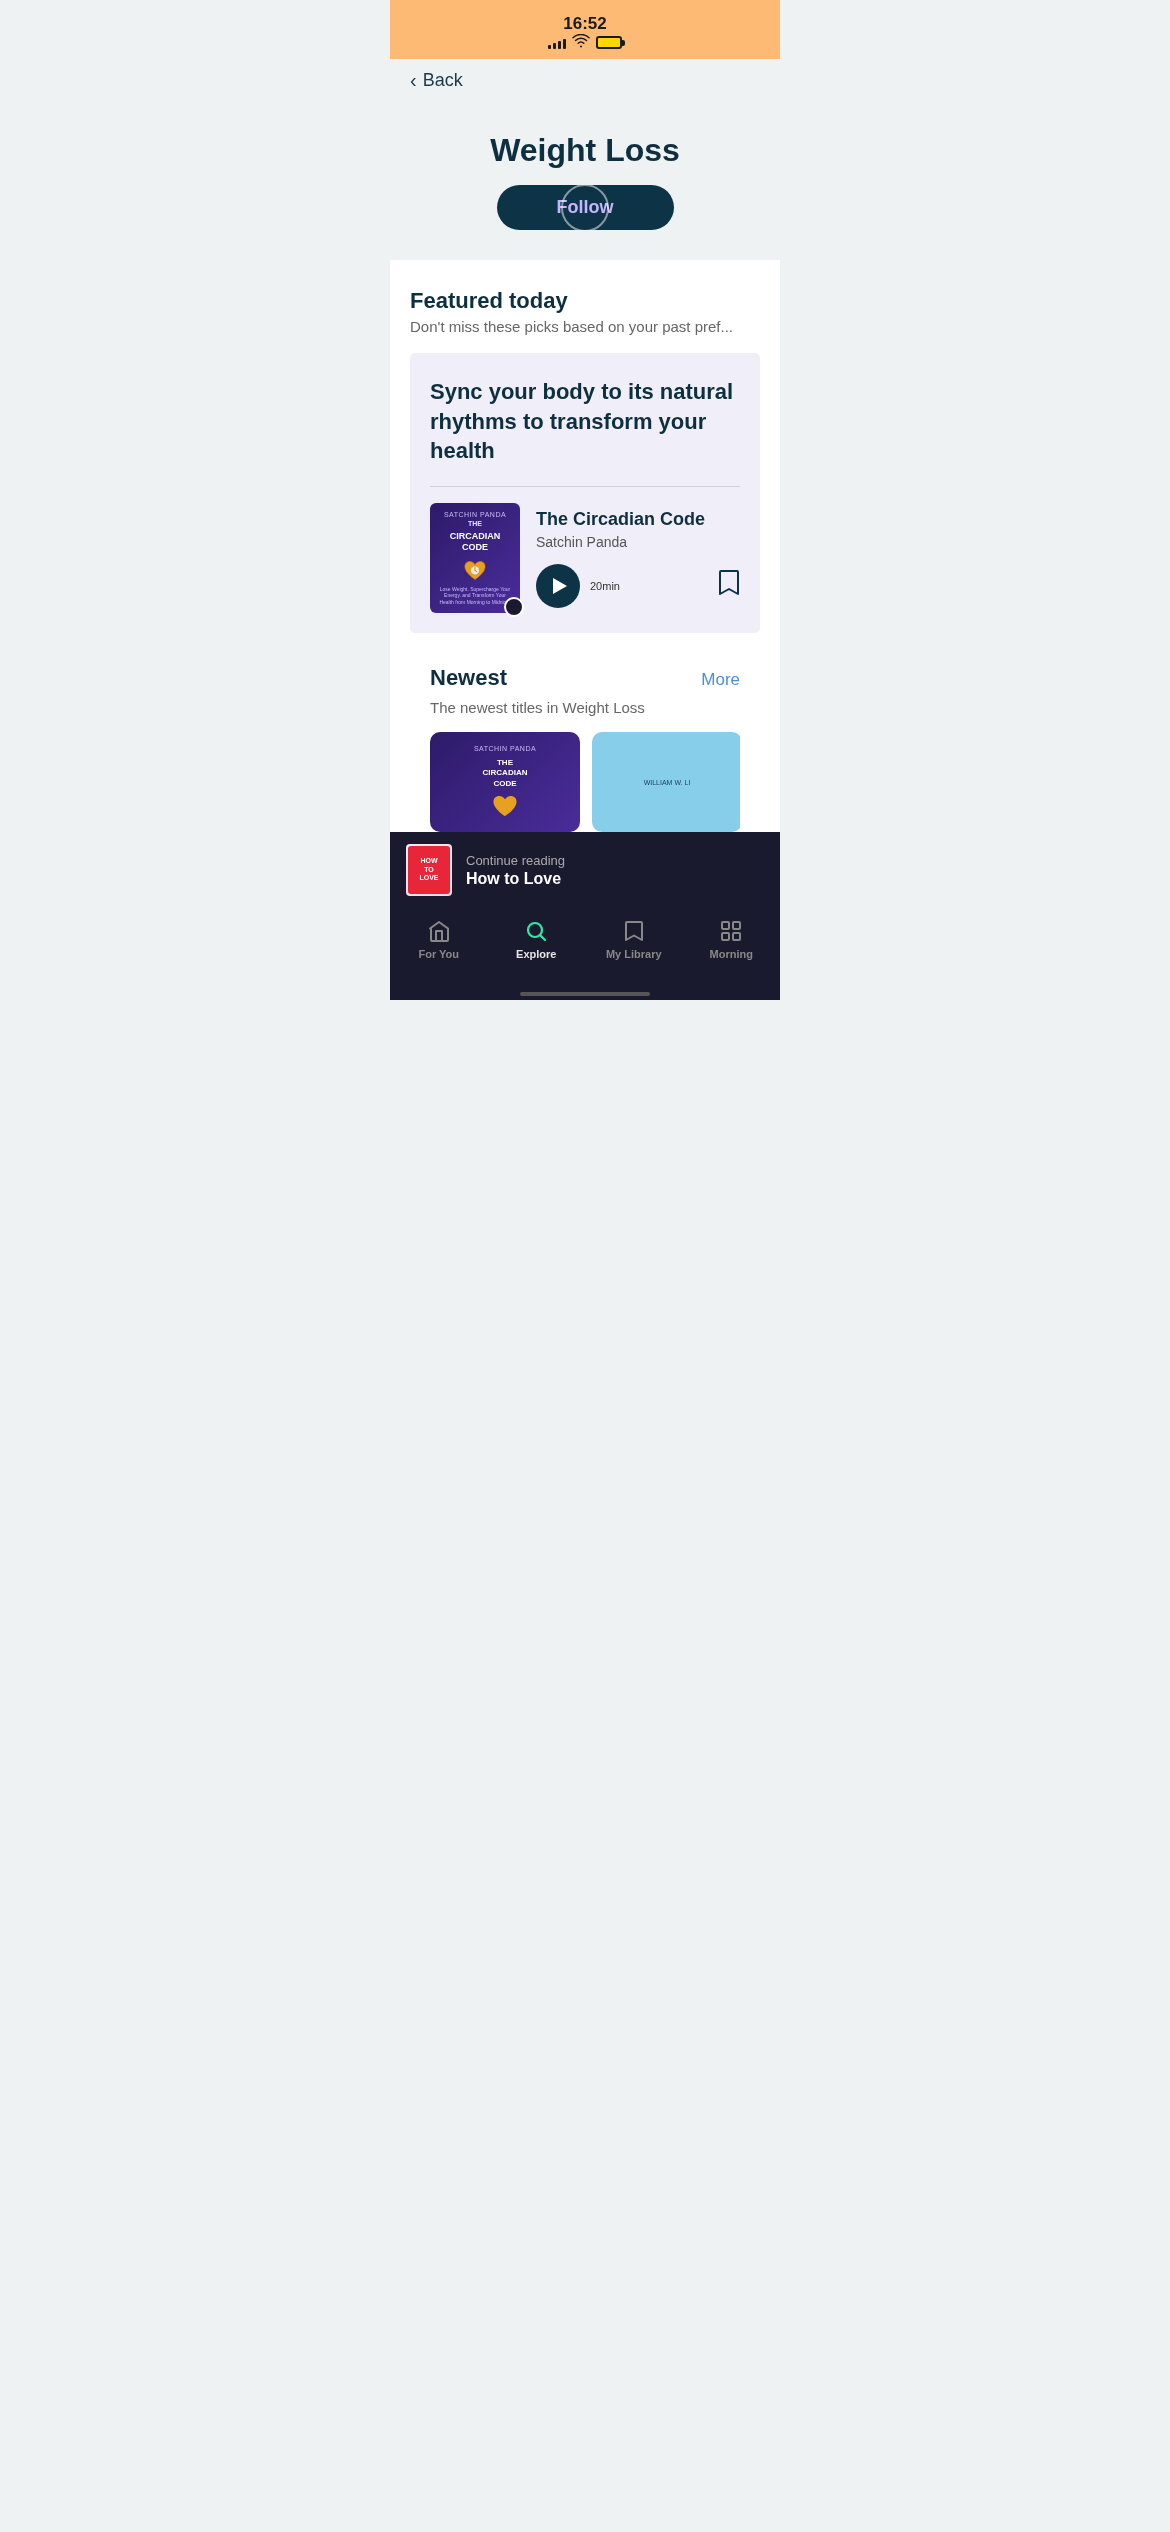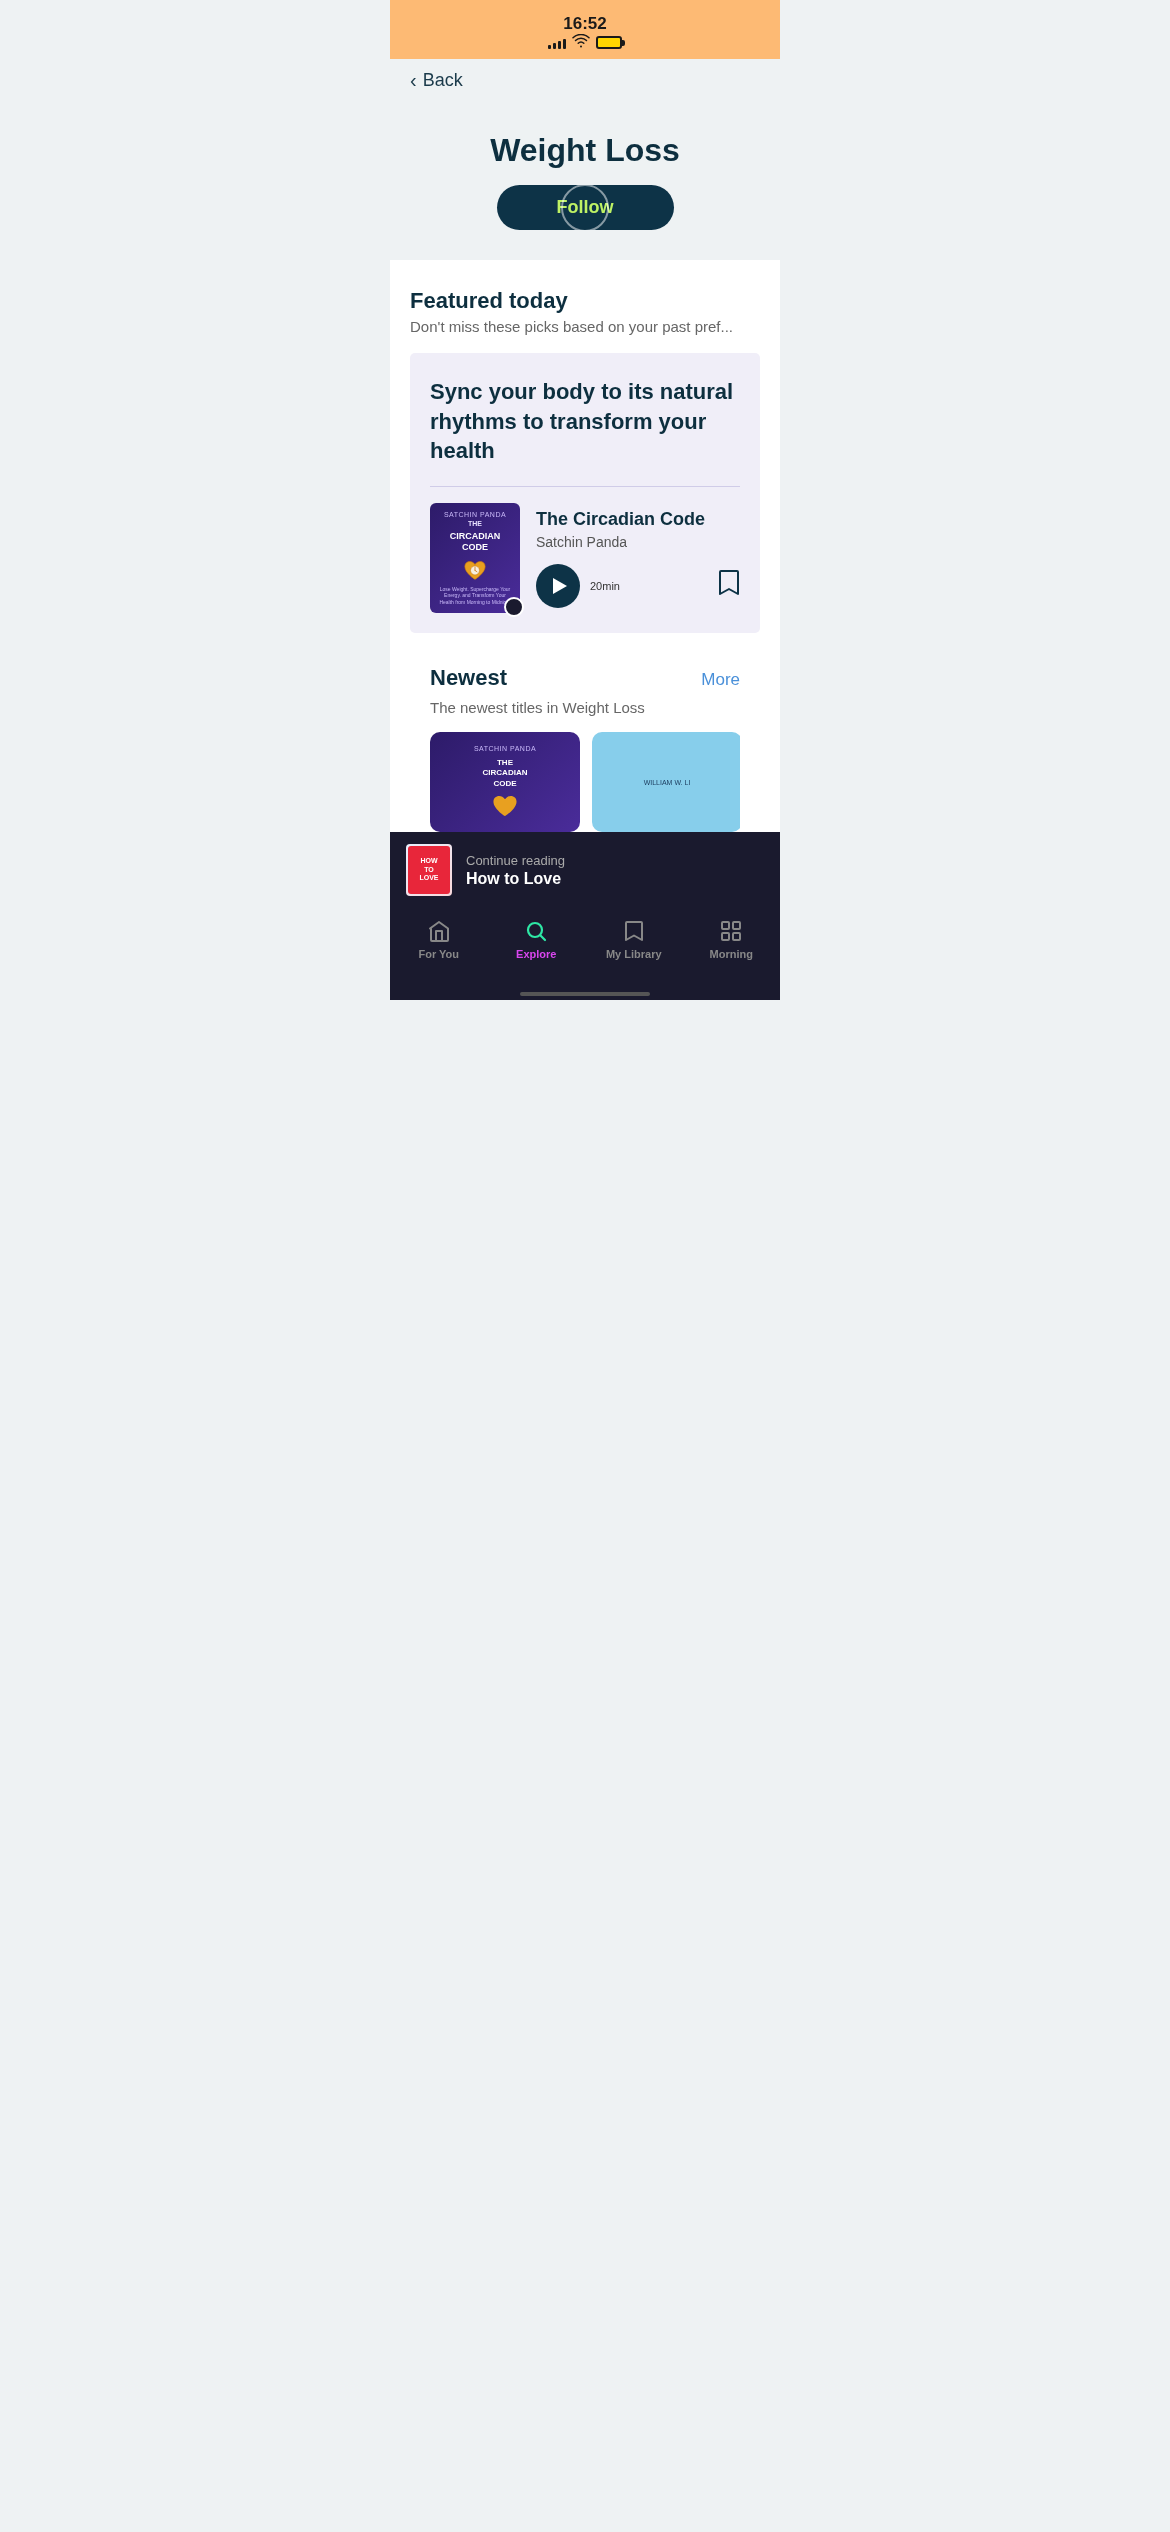--- a/index.html
+++ b/index.html
@@ -95,21 +95,21 @@
       padding: 20px 20px 30px;
     }
     .category-title {
       font-size: 32px;
       font-weight: 800;
       color: #0d2f3f;
       margin-bottom: 16px;
     }
     .follow-button {
       background: #0d3347;
-      color: #bef264;
+      color: #c4b5fd;
       border: none;
       border-radius: 28px;
       padding: 12px 60px;
       font-size: 18px;
       font-weight: 600;
       cursor: pointer;
       position: relative;
       overflow: hidden;
     }
     .follow-button::after {
@@ -425,21 +425,21 @@
       display: flex;
       align-items: center;
       justify-content: center;
     }
     .nav-label {
       font-size: 11px;
       color: #888;
       font-weight: bold;
     }
     .nav-label.active {
-      color: #d946ef;
+      color: #e5e5e5;
     }
     .nav-icon svg {
       width: 24px;
       height: 24px;
     }
 
     
     .icon-stroke {
       fill: none;
       stroke: #888;

